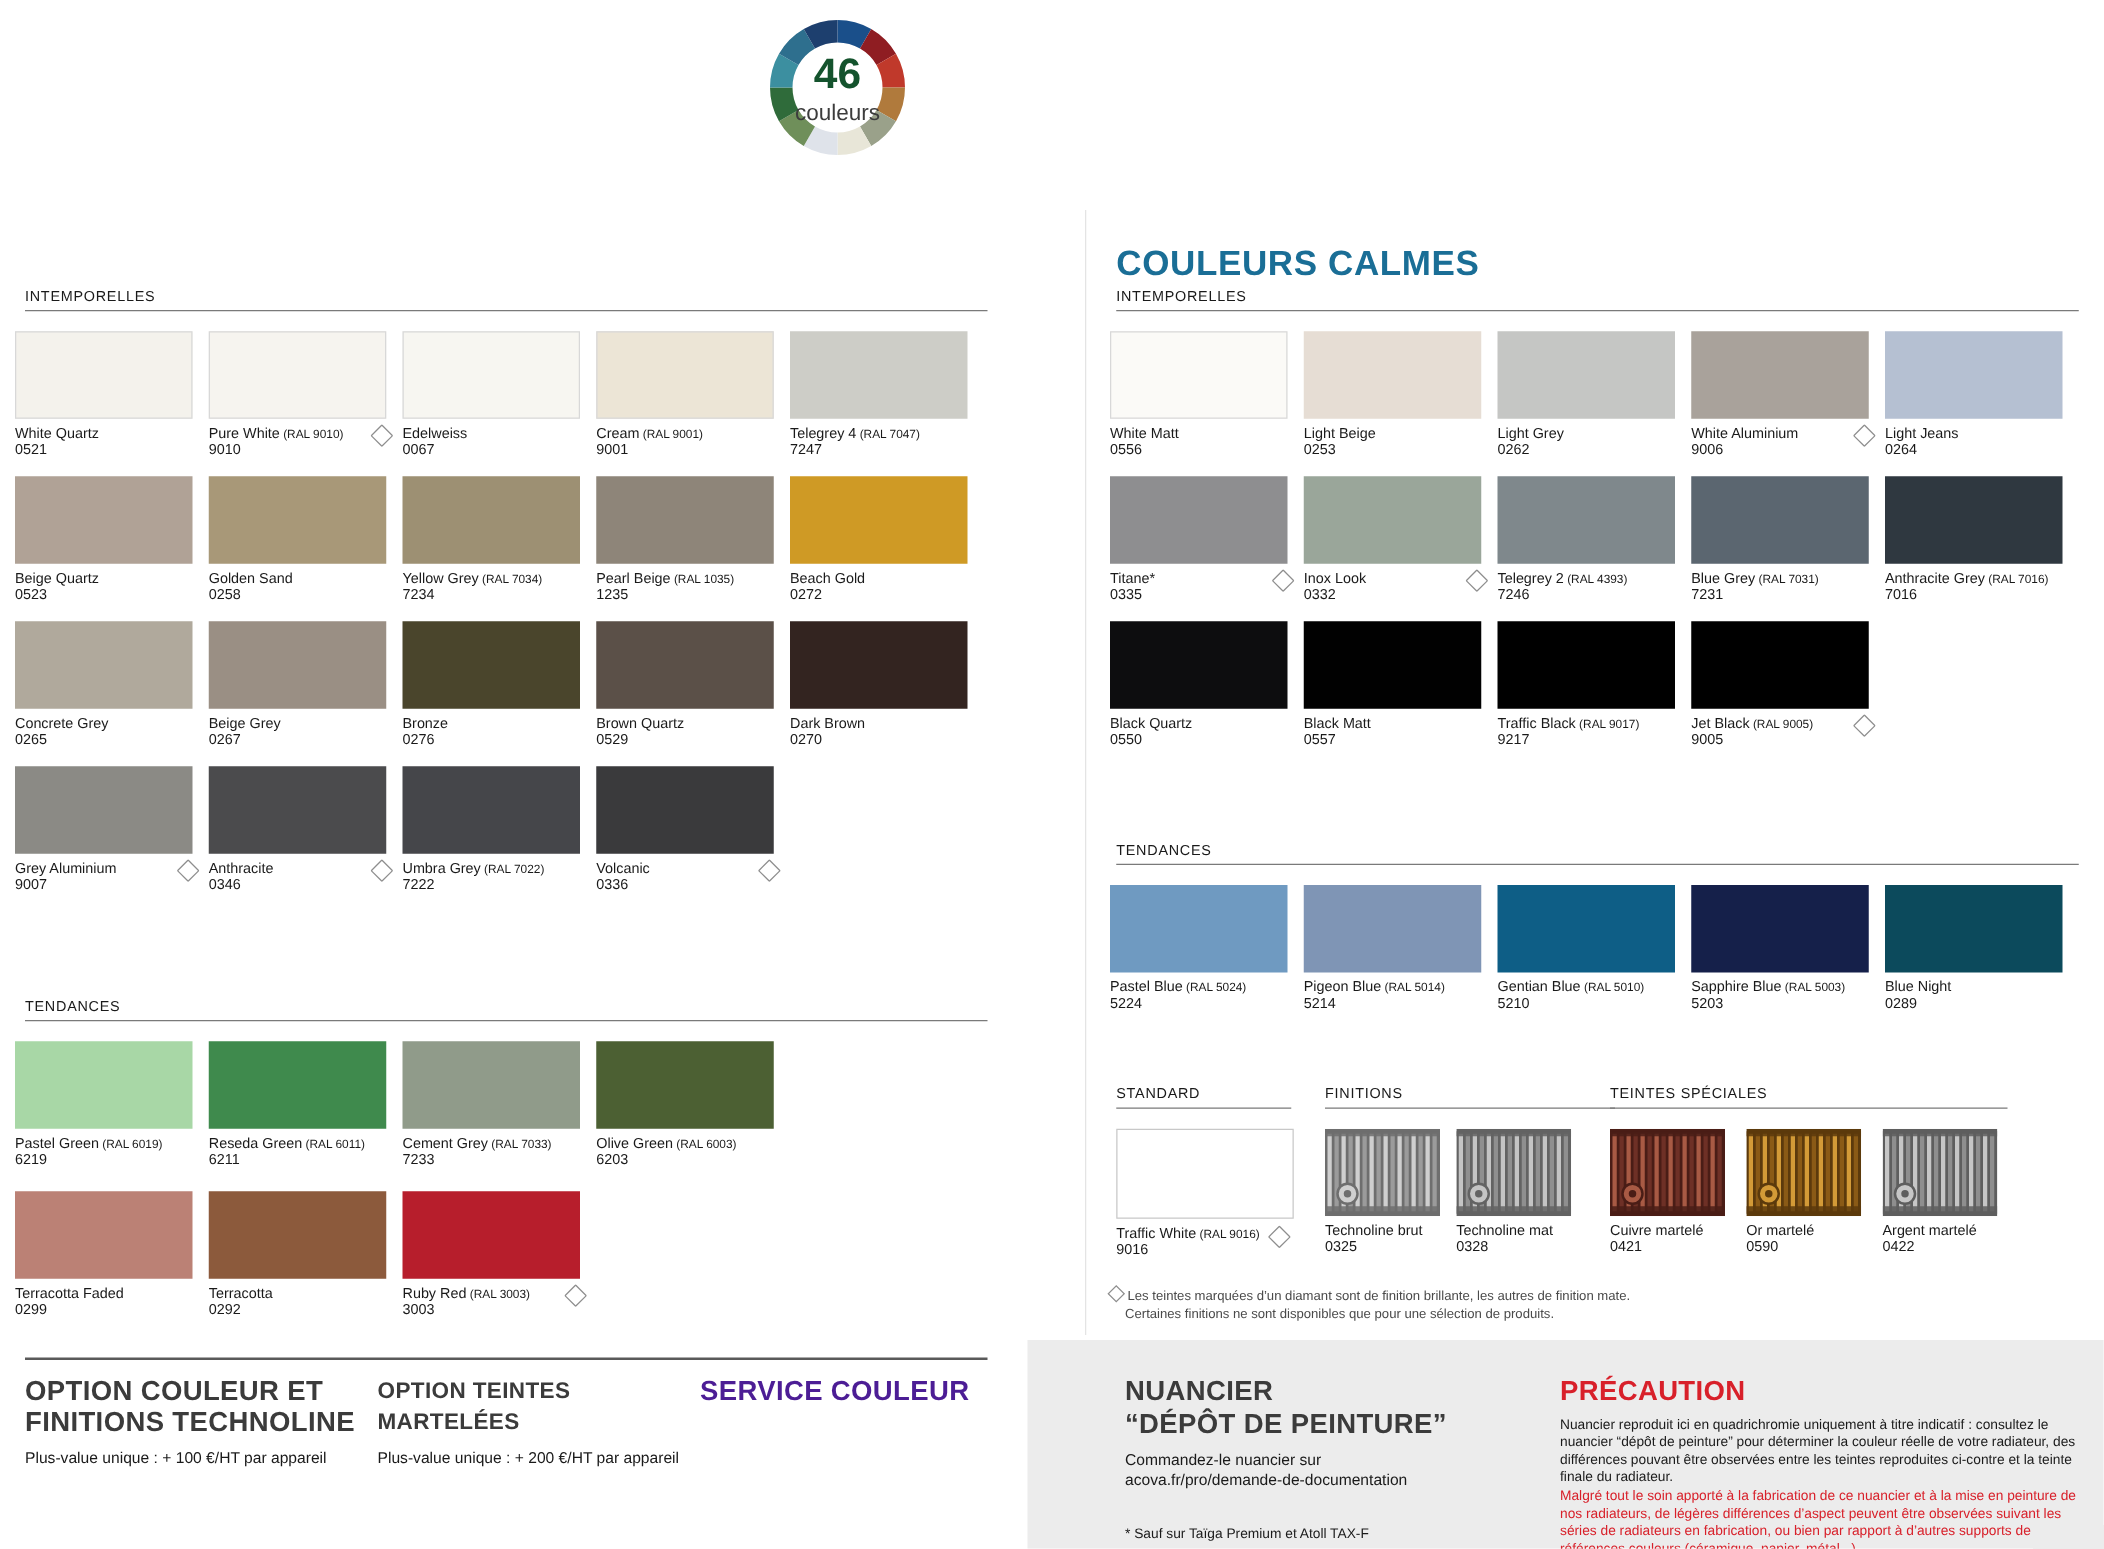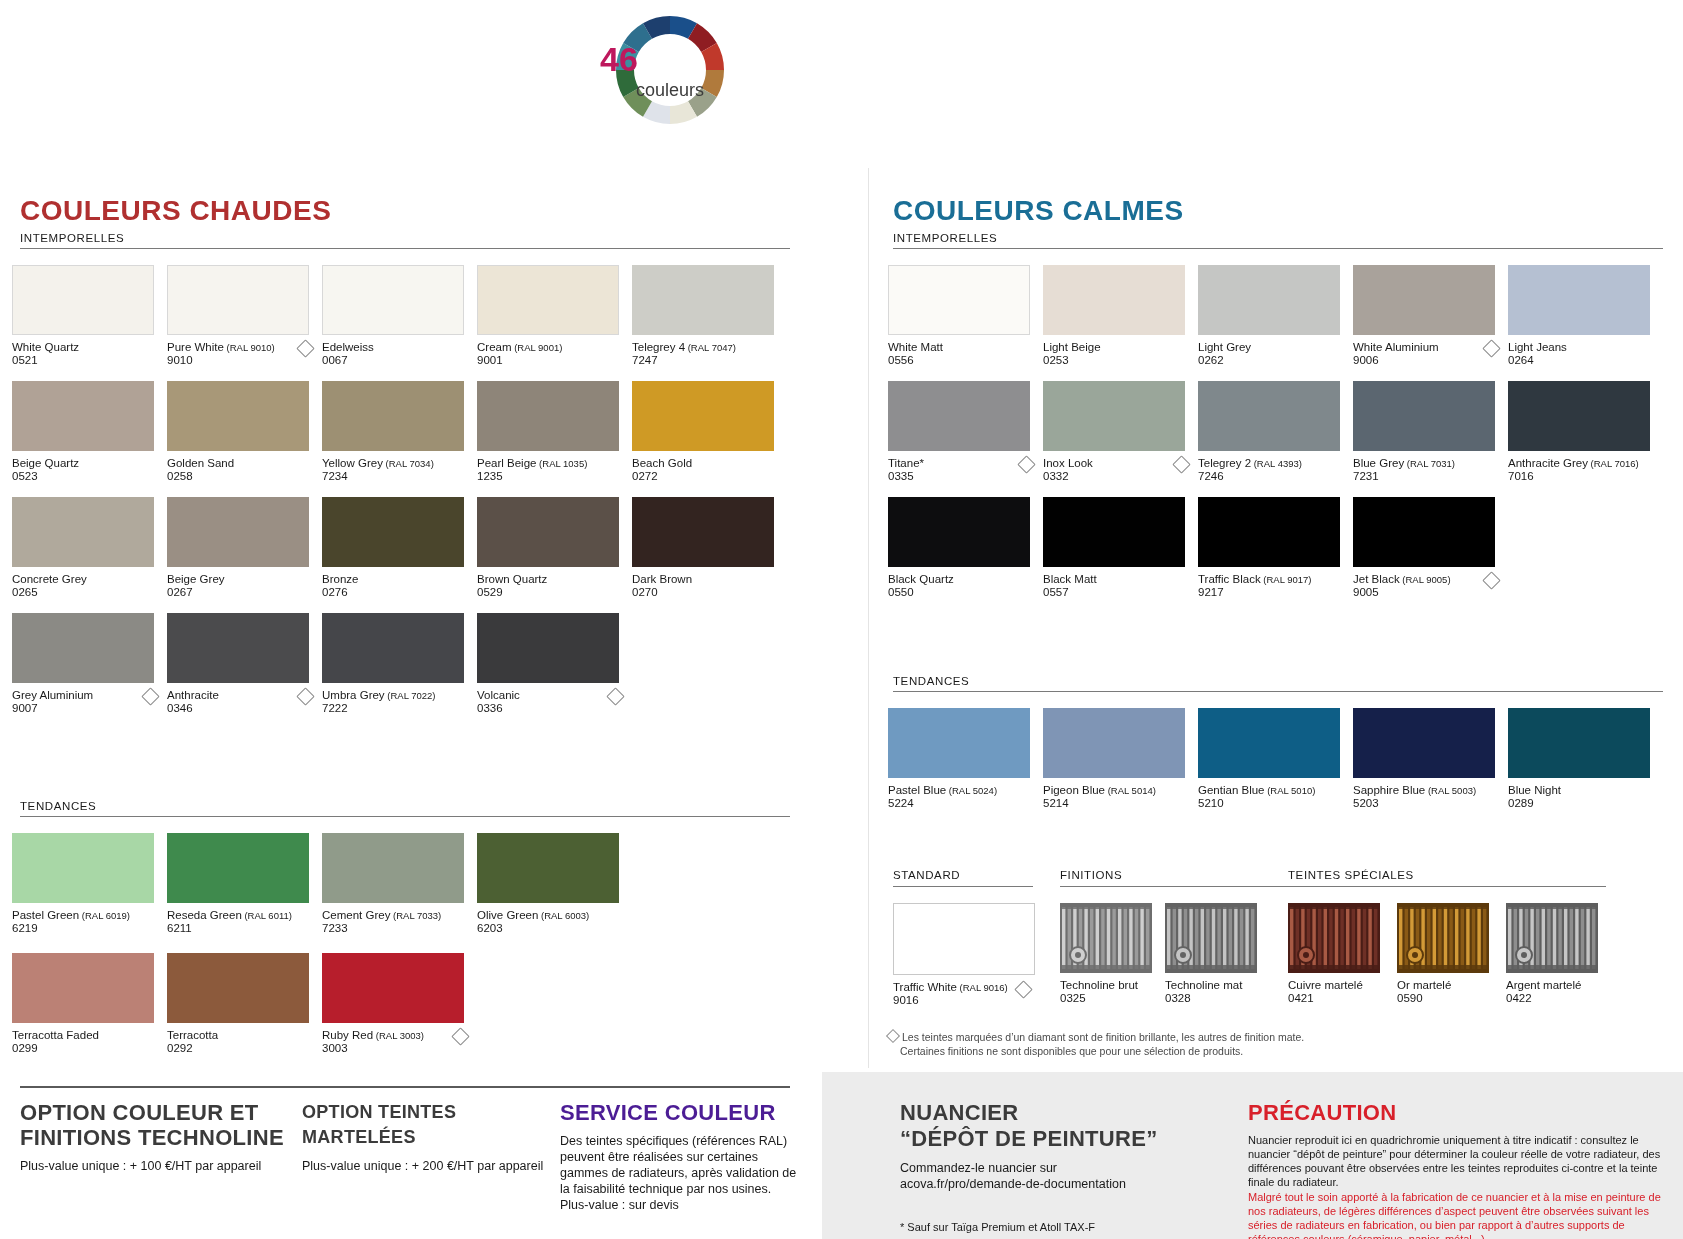--- a/index.html
+++ b/index.html
@@ -19,22 +19,22 @@
     font-size:58px;font-weight:bold;letter-spacing:1px;color:#58585a;
     line-height:1;
   }
   .subtitle{
     position:absolute;left:24px;top:110px;
     font-size:21px;color:#58585a;
   }
   .logo{position:absolute;left:600px;top:8px;width:140px;height:130px;}
   .logo svg{display:block;}
   .logo-num{
-    position:absolute;left:0;top:32px;width:140px;
-    font-size:34px;font-weight:bold;color:#be185d;
+    position:absolute;left:0;top:32px;width:140px;text-align:center;
+    font-size:34px;font-weight:bold;color:#14532d;
   }
   .logo-txt{
     position:absolute;left:0;top:72px;width:140px;text-align:center;
     font-size:18px;color:#3c3c3c;
   }
 
   
   .col-head{position:absolute;font-size:28px;font-weight:bold;letter-spacing:.5px;}
   .col-head.warm{left:20px;top:195px;color:#b03030;}
   .col-head.calm{left:893px;top:195px;color:#1a6e96;}
@@ -106,21 +106,20 @@
           </g>
         </g>
       </svg>
       <div class="logo-num">46</div>
       <div class="logo-txt">couleurs</div>
     </div>
   </div>
 
   <div style="position:absolute;left:868px;top:168px;width:1px;height:900px;background:#e4e4e4;"></div>
 
-  <div class="col-head warm">COULEURS CHAUDES</div>
   <div class="sect-label" style="left:20px;top:232px;">INTEMPORELLES</div>
   <div class="sect-rule" style="left:20px;top:248px;width:770px;"></div>
 
   <div id="warm-timeless">
       <div class="sw" style="left: 12px; top: 265px;">
         <div class="chip bordered" style="background: rgb(244, 242, 236);"></div>
         <div class="nm"><span>White Quartz</span></div>
         <div class="code">0521</div>
       </div>
       <div class="sw" style="left: 167px; top: 265px;">
@@ -532,21 +531,20 @@
   </div>
   <div class="foot-txt" style="left:20px;top:1158px;width:270px;">Plus-value unique : + 100 €/HT par appareil</div>
 
   <div class="foot-title" style="left:302px;top:1100px;font-size:18px;color:#3b3b3b;line-height:25px;">
     <span>OPTION TEINTES</span><br>
     <span>MARTELÉES</span>
   </div>
   <div class="foot-txt" style="left:302px;top:1158px;width:250px;">Plus-value unique : + 200 €/HT par appareil</div>
 
   <div class="foot-title" style="left:560px;top:1100px;font-size:22px;color:#4c1d95;">SERVICE COULEUR</div>
-  <div class="foot-txt" style="left:560px;top:1133px;width:240px;">Des teintes spécifiques (références RAL) peuvent être réalisées sur certaines gammes de radiateurs, après validation de la faisabilité technique par nos usines. Plus-value : sur devis</div>
 
   <div class="foot-title" style="left:900px;top:1100px;font-size:22px;color:#3b3b3b;line-height:26px;">
     <span>NUANCIER</span><br>
     <span>“DÉPÔT DE PEINTURE”</span>
   </div>
   <div class="foot-txt" style="left:900px;top:1160px;width:300px;">
     <span>Commandez-le nuancier sur</span><br>
     <span>acova.fr/pro/demande-de-documentation</span>
   </div>
   <div class="foot-txt" style="left:900px;top:1219px;font-size:11px;">* Sauf sur Taïga Premium et Atoll TAX-F</div>

